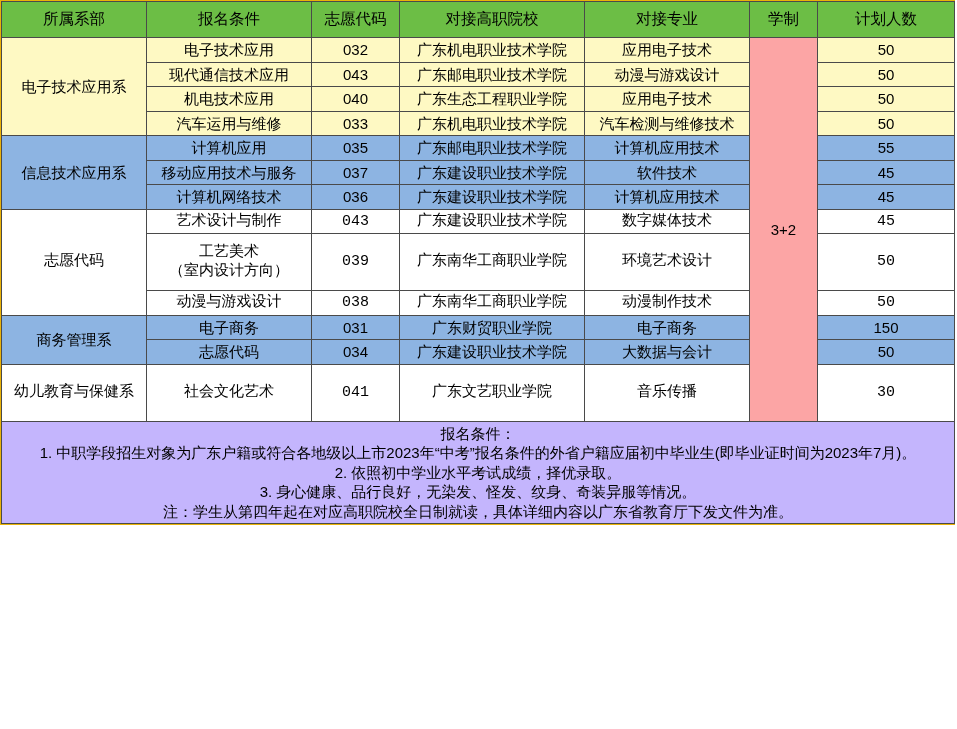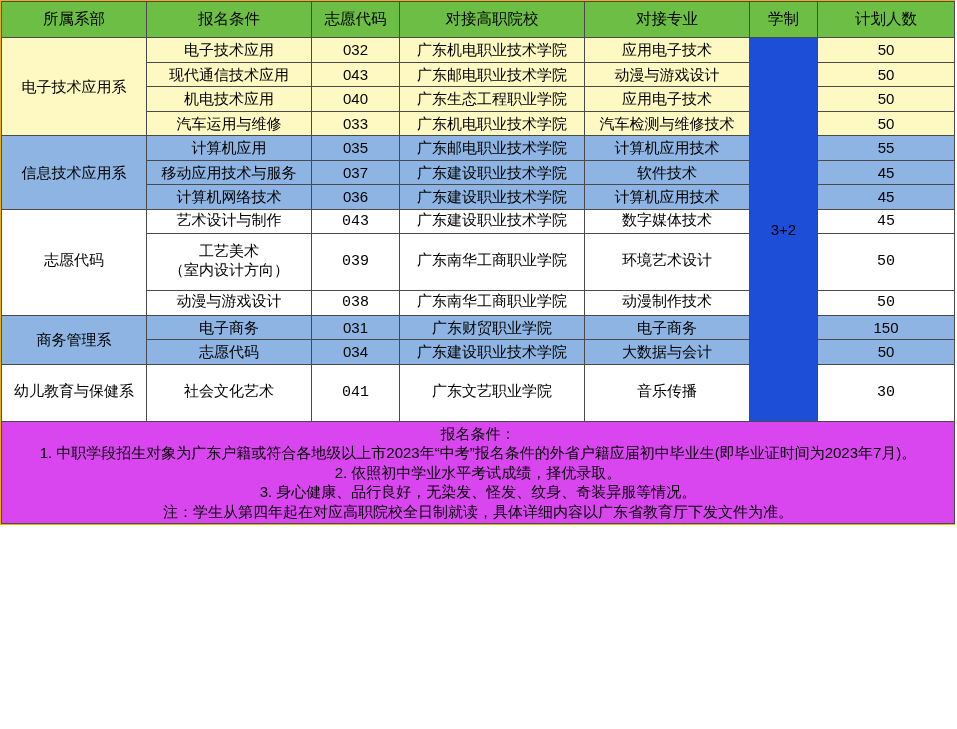--- a/index.html
+++ b/index.html
@@ -36,29 +36,29 @@
   
   tr.header td {
     background: #6cbe45;
     height: 31px;
     font-size: 15.5px;
   }
   
   .g-green   { background: #fef9c3; }
   .g-blue    { background: #8db4e2; margin-top: 8px; }
   .g-white   { background: #ffffff; font-family: Liberation Mono, monospace; }
-  .cell-term { background: #1d4ed8; font-size: 15px; }
+  .cell-term { background: #fca5a5; font-size: 15px; }
   td.dept { font-size: 15px; }
   .note-cell {
     text-align: left;
     vertical-align: top;
     padding: 6px 8px 8px 8px;
     font-size: 15px;
     line-height: 1.55;
-    background: #d946ef;
+    background: #c4b5fd;
     margin-top: 43px;
   }
   .note-cell div { white-space: normal; }
   .twoline { line-height: 1.2; margin-left: 8px; }
 </style>
 </head>
 <body>
 
 <div id="sheet">
   <table class="grid">

